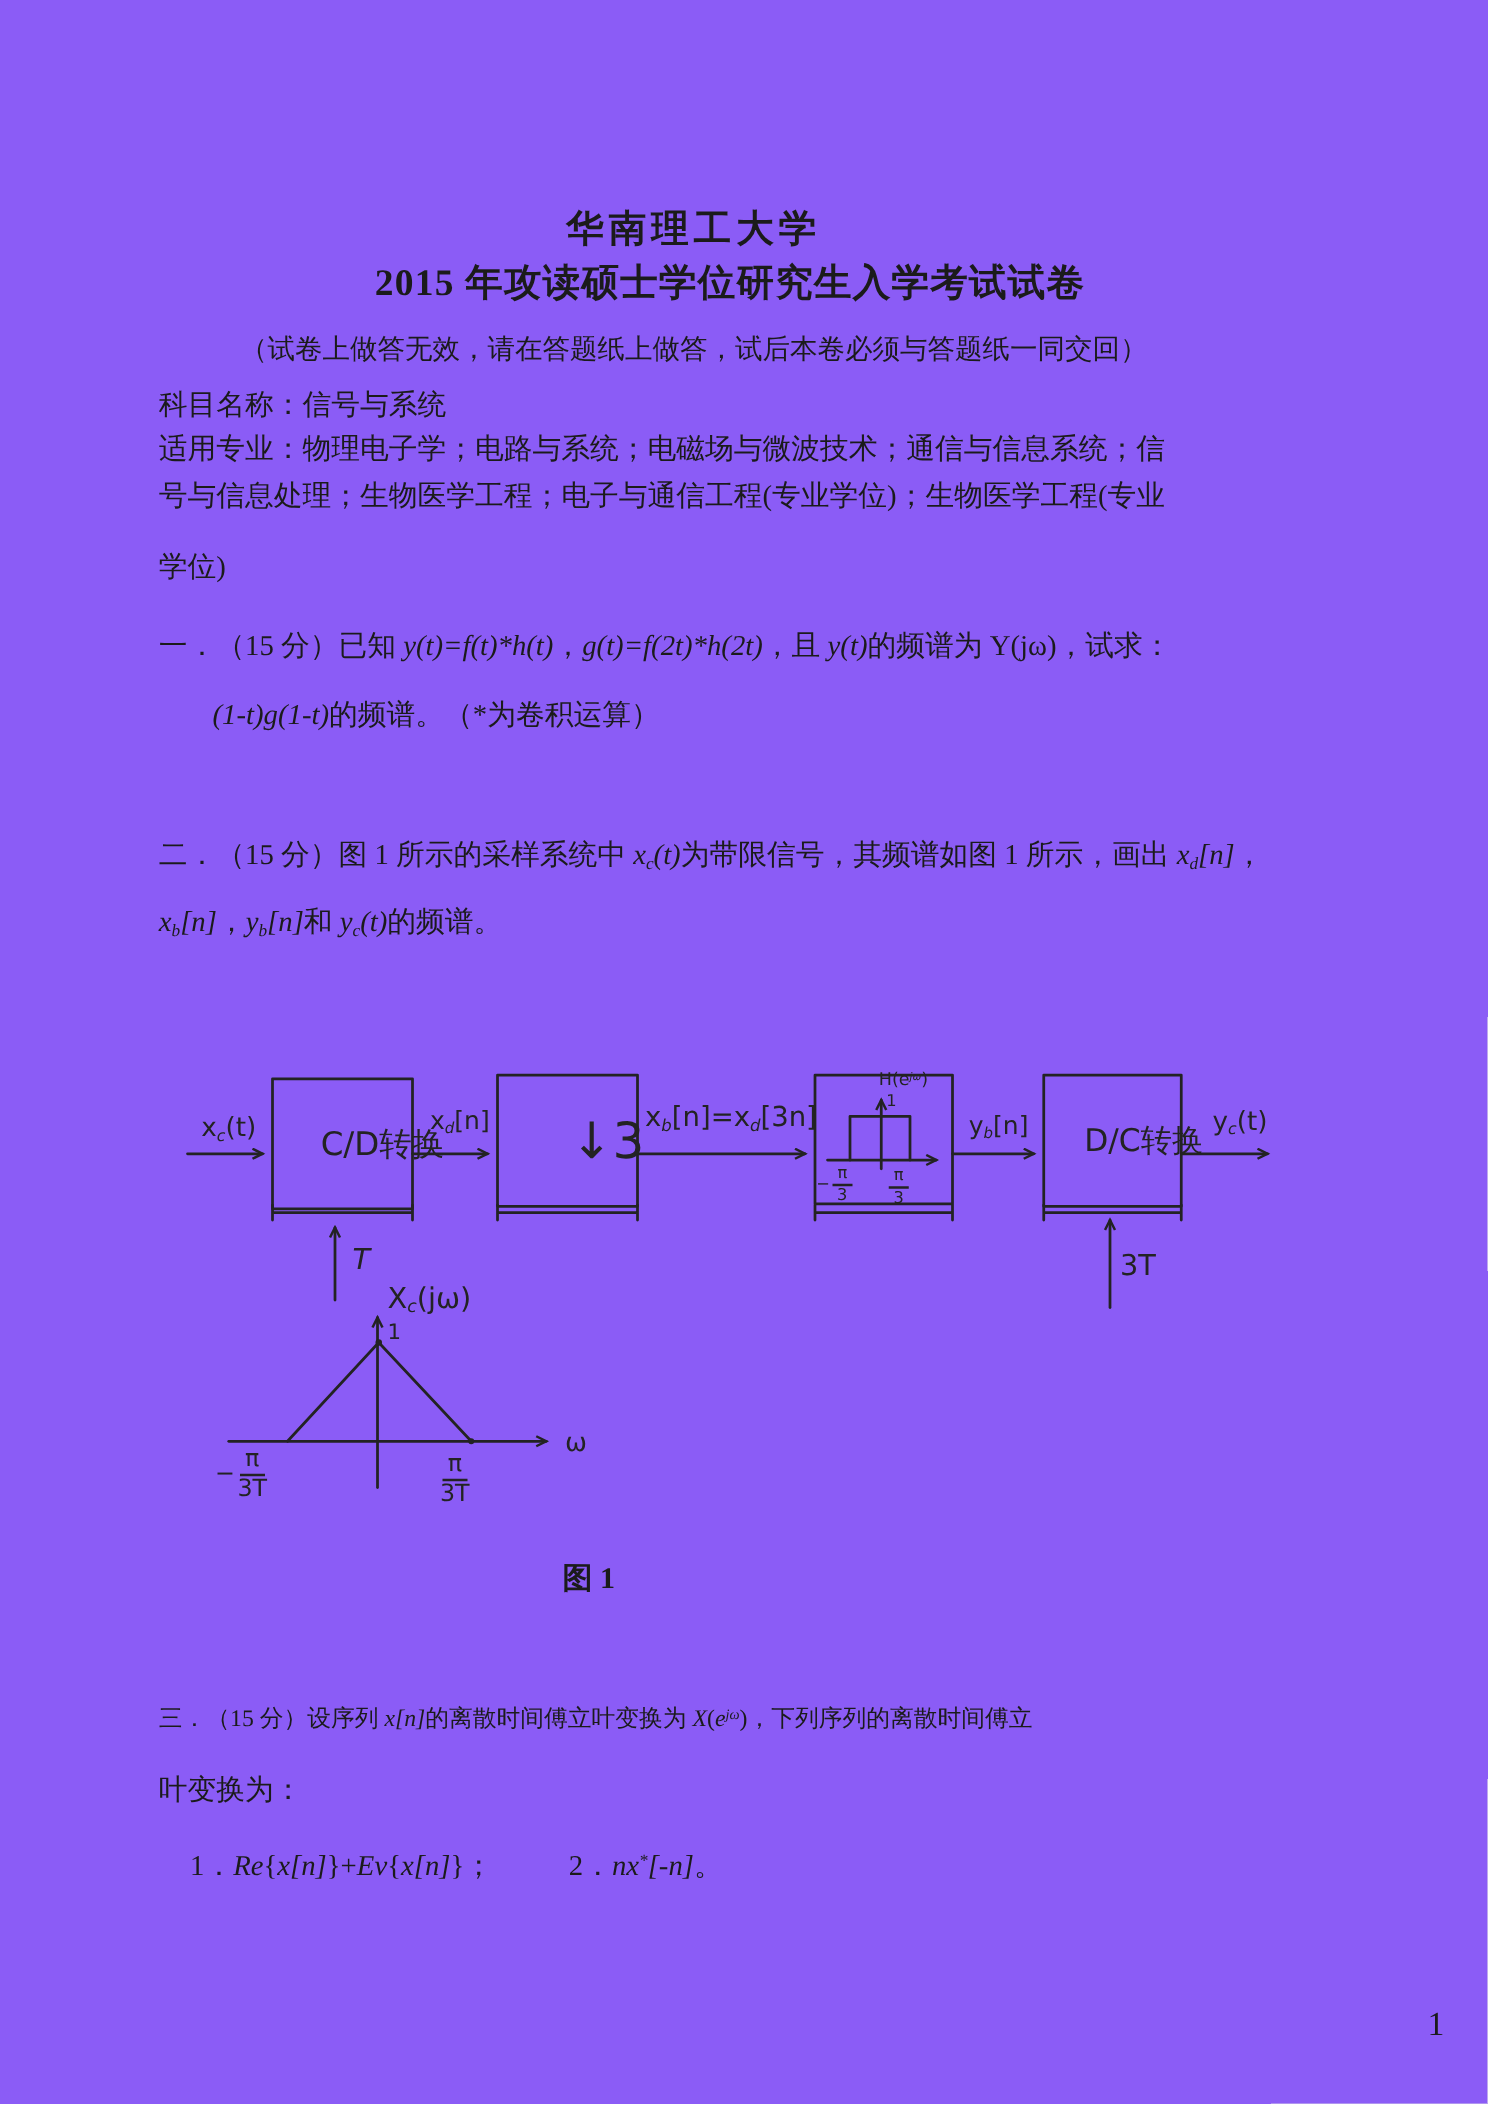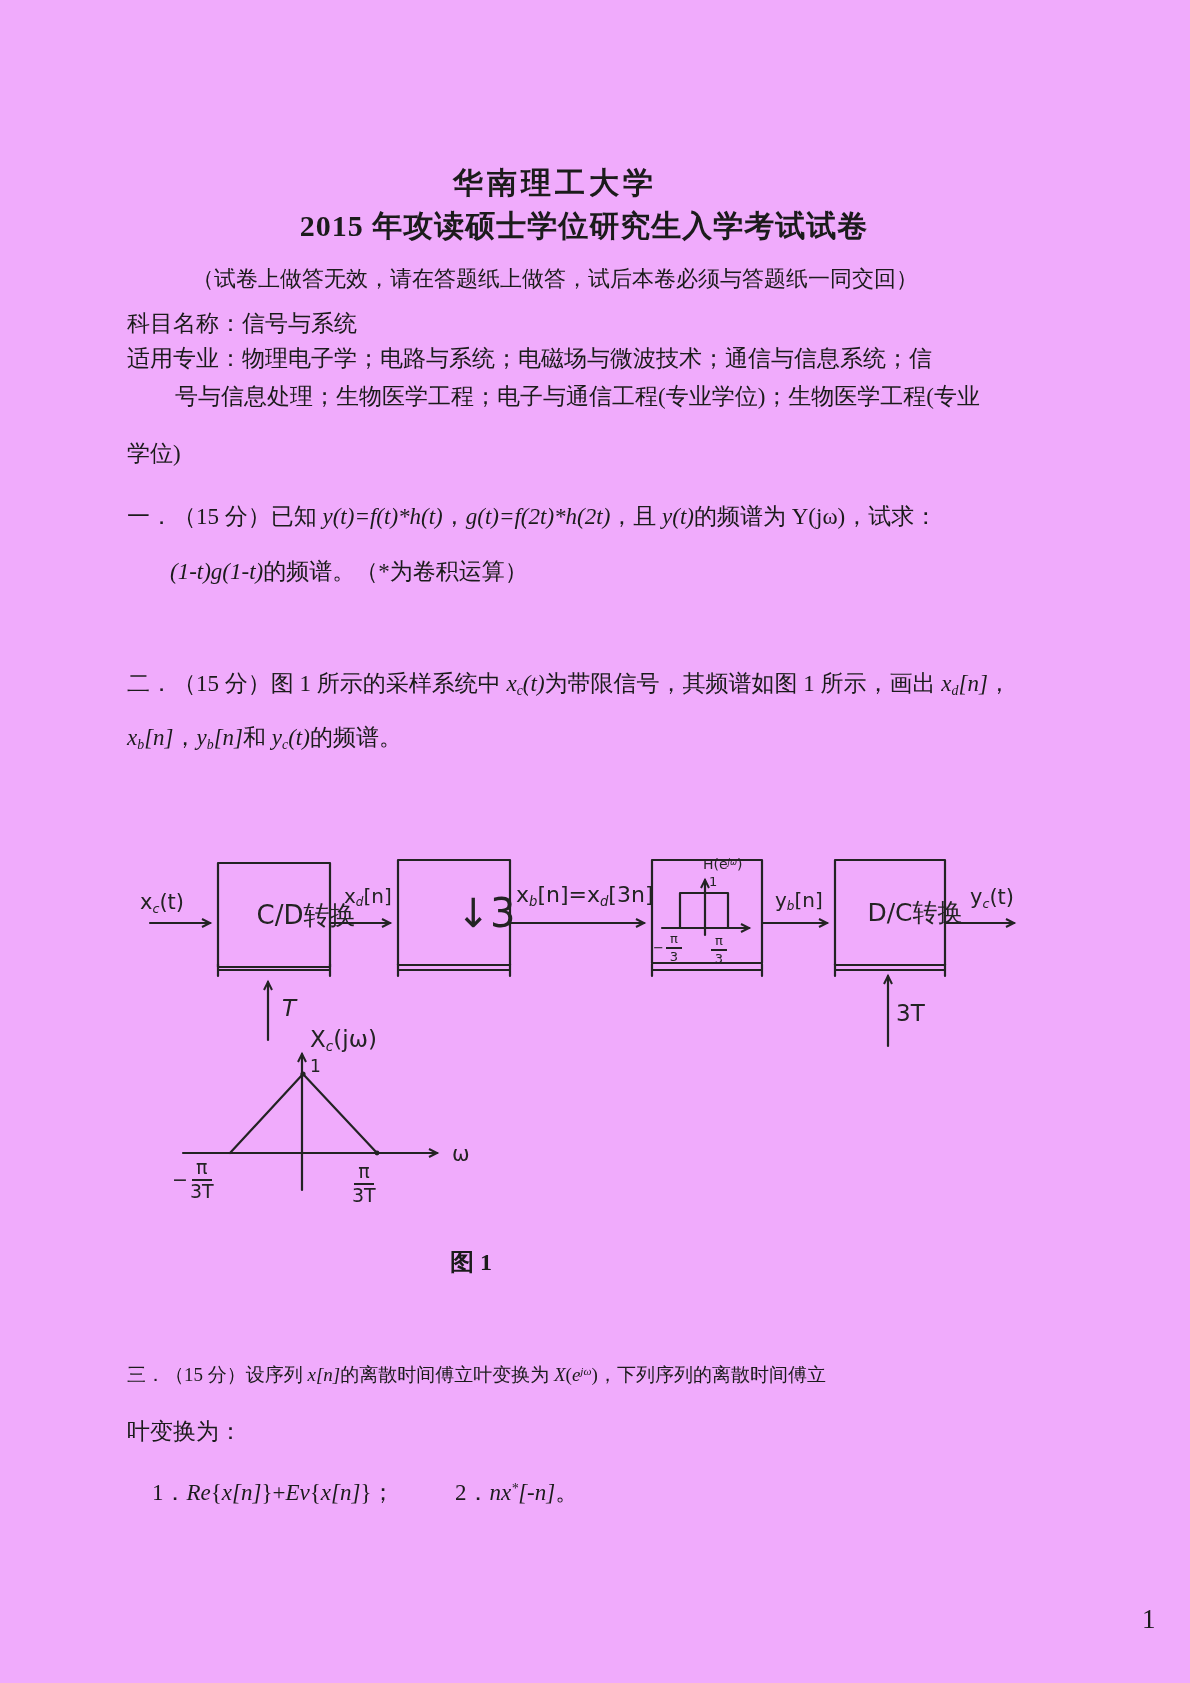--- a/index.html
+++ b/index.html
@@ -1,18 +1,18 @@
 <!DOCTYPE html>
 <html><head>
 <meta charset="utf-8">
 <style>
   html,body{margin:0;padding:0;background:#e8e8e8;}
   .page{
     position:relative;width:1190px;height:1683px;margin:0 auto;
-    background:#f0abfc;overflow:hidden;
+    background:#8b5cf6;overflow:hidden;
     font-family:"Liberation Serif", serif;color:#1b1b1b;
   }
   .abs{position:absolute;}
   .print{font-family:"Liberation Serif", serif;color:#1b1b1b;white-space:nowrap;}
   .center{left:0;width:1110px;text-align:center;}
   .hw{font-family:"DejaVu Sans", sans-serif;color:#232323;white-space:nowrap;}
   .it{font-style:italic;}
   .sub{font-size:0.6em;vertical-align:-0.28em;font-style:italic;}
   .sup{font-size:0.6em;vertical-align:0.5em;font-style:italic;}
   .blocklabel{display:flex;align-items:center;justify-content:center;margin-left:32px;}
@@ -27,21 +27,21 @@
 <body>
 
 <div class="page">
 
   <div class="abs print center" style="top:163px;font-size:30px;font-weight:bold;letter-spacing:4px;">华南理工大学</div>
   <div class="abs print center" style="top:206px;font-size:30px;font-weight:bold;letter-spacing:1px;padding-left:29px;">2015 年攻读硕士学位研究生入学考试试卷</div>
   <div class="abs print center" style="top:264px;font-size:22px;">（试卷上做答无效，请在答题纸上做答，试后本卷必须与答题纸一同交回）</div>
 
   <div class="abs print" style="left:127px;top:308px;font-size:23px;">科目名称：信号与系统</div>
   <div class="abs print" style="left:127px;top:343px;font-size:23px;">适用专业：物理电子学；电路与系统；电磁场与微波技术；通信与信息系统；信</div>
-  <div class="abs print" style="left:127px;top:381px;font-size:23px;margin-left:48px;">号与信息处理；生物医学工程；电子与通信工程(专业学位)；生物医学工程(专业</div>
+  <div class="abs print" style="left:127px;top:381px;font-size:23px;">号与信息处理；生物医学工程；电子与通信工程(专业学位)；生物医学工程(专业</div>
   <div class="abs print" style="left:127px;top:438px;font-size:23px;">学位)</div>
 
   <div class="abs print" style="left:127px;top:501px;font-size:23px;"><span>一．（15 分）已知 </span><span class="it">y(t)=f(t)*h(t)</span><span>，</span><span class="it">g(t)=f(2t)*h(2t)</span><span>，且 </span><span class="it">y(t)</span><span>的频谱为 Y(jω)，试求：</span></div>
   <div class="abs print" style="left:170px;top:556px;font-size:23px;"><span class="it">(1-t)g(1-t)</span><span>的频谱。（*为卷积运算）</span></div>
 
   <div class="abs print" style="left:127px;top:668px;font-size:23px;"><span>二．（15 分）图 1 所示的采样系统中 </span><span class="it">x</span><span class="sub">c</span><span class="it">(t)</span><span>为带限信号，其频谱如图 1 所示，画出 </span><span class="it">x</span><span class="sub">d</span><span class="it">[n]</span><span>，</span></div>
   <div class="abs print" style="left:127px;top:722px;font-size:23px;"><span class="it">x</span><span class="sub">b</span><span class="it">[n]</span><span>，</span><span class="it">y</span><span class="sub">b</span><span class="it">[n]</span><span>和 </span><span class="it">y</span><span class="sub">c</span><span class="it">(t)</span><span>的频谱。</span></div>
 
   <svg class="abs" style="left:140px;top:850px;" width="900" height="400" viewBox="0 0 900 400">
     <defs>
@@ -74,21 +74,21 @@
       <line x1="748" y1="196" x2="748" y2="126" marker-end="url(#ah)"></line>
 
       <line x1="162" y1="340" x2="162" y2="204" marker-end="url(#ah)"></line>
       <line x1="43" y1="303" x2="297" y2="303" marker-end="url(#ah)"></line>
       <polyline points="90,303 163,224 237,303"></polyline>
       <circle cx="163" cy="224" r="2.6" fill="#232323" stroke="none"></circle>
       <circle cx="237" cy="303" r="2.4" fill="#232323" stroke="none"></circle>
     </g>
   </svg>
 
-  <div class="abs hw" style="left:140px;top:890px;font-size:21px;"><span>x</span><span class="sub">c</span><span>(t)</span></div>
+  <div class="abs hw" style="left:161px;top:890px;font-size:21px;"><span>x</span><span class="sub">c</span><span>(t)</span></div>
   <div class="abs hw blocklabel" style="left:218px;top:863px;width:112px;height:104px;font-size:26px;">C/D转换</div>
   <div class="abs hw" style="left:344px;top:884px;font-size:20px;"><span>x</span><span class="sub">d</span><span>[n]</span></div>
   <div class="abs hw blocklabel" style="left:398px;top:860px;width:112px;height:105px;font-size:40px;">↓3</div>
   <div class="abs hw" style="left:516px;top:882px;font-size:22px;"><span>x</span><span class="sub">b</span><span>[n]=</span><span>x</span><span class="sub">d</span><span>[3n]</span></div>
 
   <div class="abs hw" style="left:703px;top:856px;font-size:14px;"><span>H(e</span><span class="sup">jω</span><span>)</span></div>
   <div class="abs hw" style="left:709px;top:874px;font-size:13px;">1</div>
   <div class="abs hw fracwrap" style="left:653px;top:932px;font-size:13px;">
     <span class="minus">−</span>
     <span class="frac">

